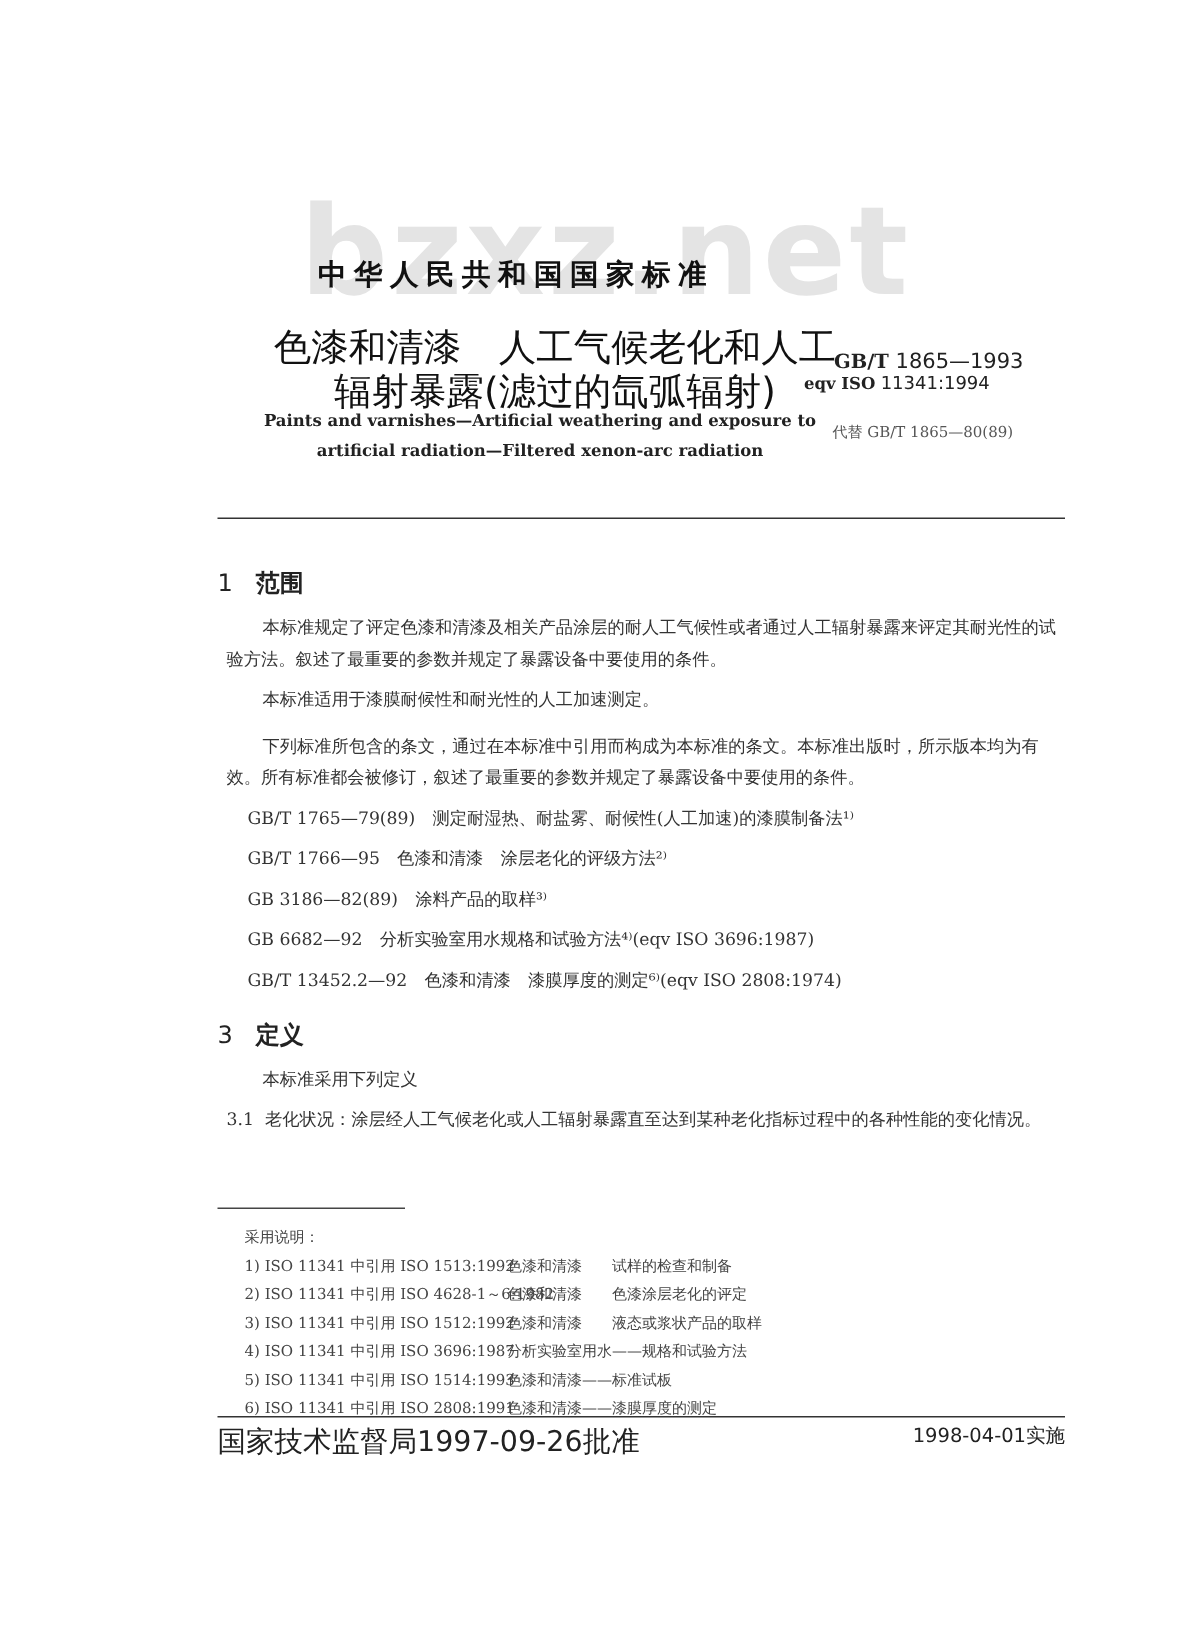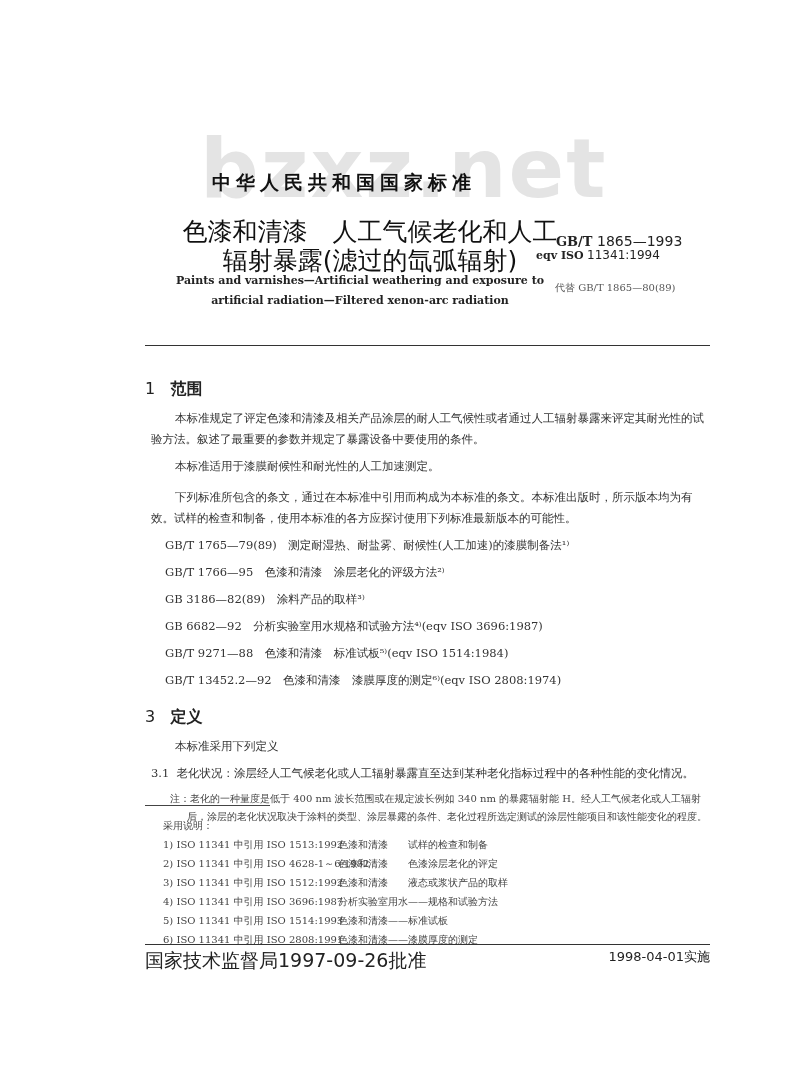--- a/index.html
+++ b/index.html
@@ -95,41 +95,37 @@
   <div class="h">
     <span class="n">1</span>
     <span>范围</span>
   </div>
   <div class="sec1">
     <p class="indent">本标准规定了评定色漆和清漆及相关产品涂层的耐人工气候性或者通过人工辐射暴露来评定其耐光性的试验方法。叙述了最重要的参数并规定了暴露设备中要使用的条件。</p>
     <p class="indent">本标准适用于漆膜耐候性和耐光性的人工加速测定。</p>
   </div>
 
   <div class="sec2">
-    <p class="indent">下列标准所包含的条文，通过在本标准中引用而构成为本标准的条文。本标准出版时，所示版本均为有效。试样的检查和制备，使用本标准的各方应探讨使用下列标准最新版本的可能性。</p>
+    <p class="indent">下列标准所包含的条文，通过在本标准中引用而构成为本标准的条文。本标准出版时，所示版本均为有效。所有标准都会被修订，叙述了最重要的参数并规定了暴露设备中要使用的条件。</p>
     <p class="ref">GB/T 1765—79(89)　测定耐湿热、耐盐雾、耐候性(人工加速)的漆膜制备法¹⁾</p>
     <p class="ref">GB/T 1766—95　色漆和清漆　涂层老化的评级方法²⁾</p>
     <p class="ref">GB 3186—82(89)　涂料产品的取样³⁾</p>
     <p class="ref">GB 6682—92　分析实验室用水规格和试验方法⁴⁾(eqv ISO 3696:1987)</p>
-    <p class="ref">GB/T 9271—88　色漆和清漆　标准试板⁵⁾(eqv ISO 1514:1984)</p>
     <p class="ref">GB/T 13452.2—92　色漆和清漆　漆膜厚度的测定⁶⁾(eqv ISO 2808:1974)</p>
   </div>
 
   <div class="h sec3h">
     <span class="n">3</span>
     <span>定义</span>
   </div>
   <div class="sec3">
     <p class="indent">本标准采用下列定义</p>
     <p>
       <span>3.1</span>&nbsp;&nbsp;<span>老化状况：涂层经人工气候老化或人工辐射暴露直至达到某种老化指标过程中的各种性能的变化情况。</span>
     </p>
-    <div class="note">
-      <span class="body">注：老化的一种量度是低于 400 nm 波长范围或在规定波长例如 340 nm 的暴露辐射能 H。经人工气候老化或人工辐射后，涂层的老化状况取决于涂料的类型、涂层暴露的条件、老化过程所选定测试的涂层性能项目和该性能变化的程度。</span>
-    </div>
   </div>
 </div>
 
 <div class="abs fn-rule"></div>
 
 <div class="abs footnotes">
   <div>采用说明：</div>
   <div class="row">
     <span class="c1">1) ISO 11341 中引用 ISO 1513:1992</span>
     <span class="c2">色漆和清漆　　试样的检查和制备</span>

